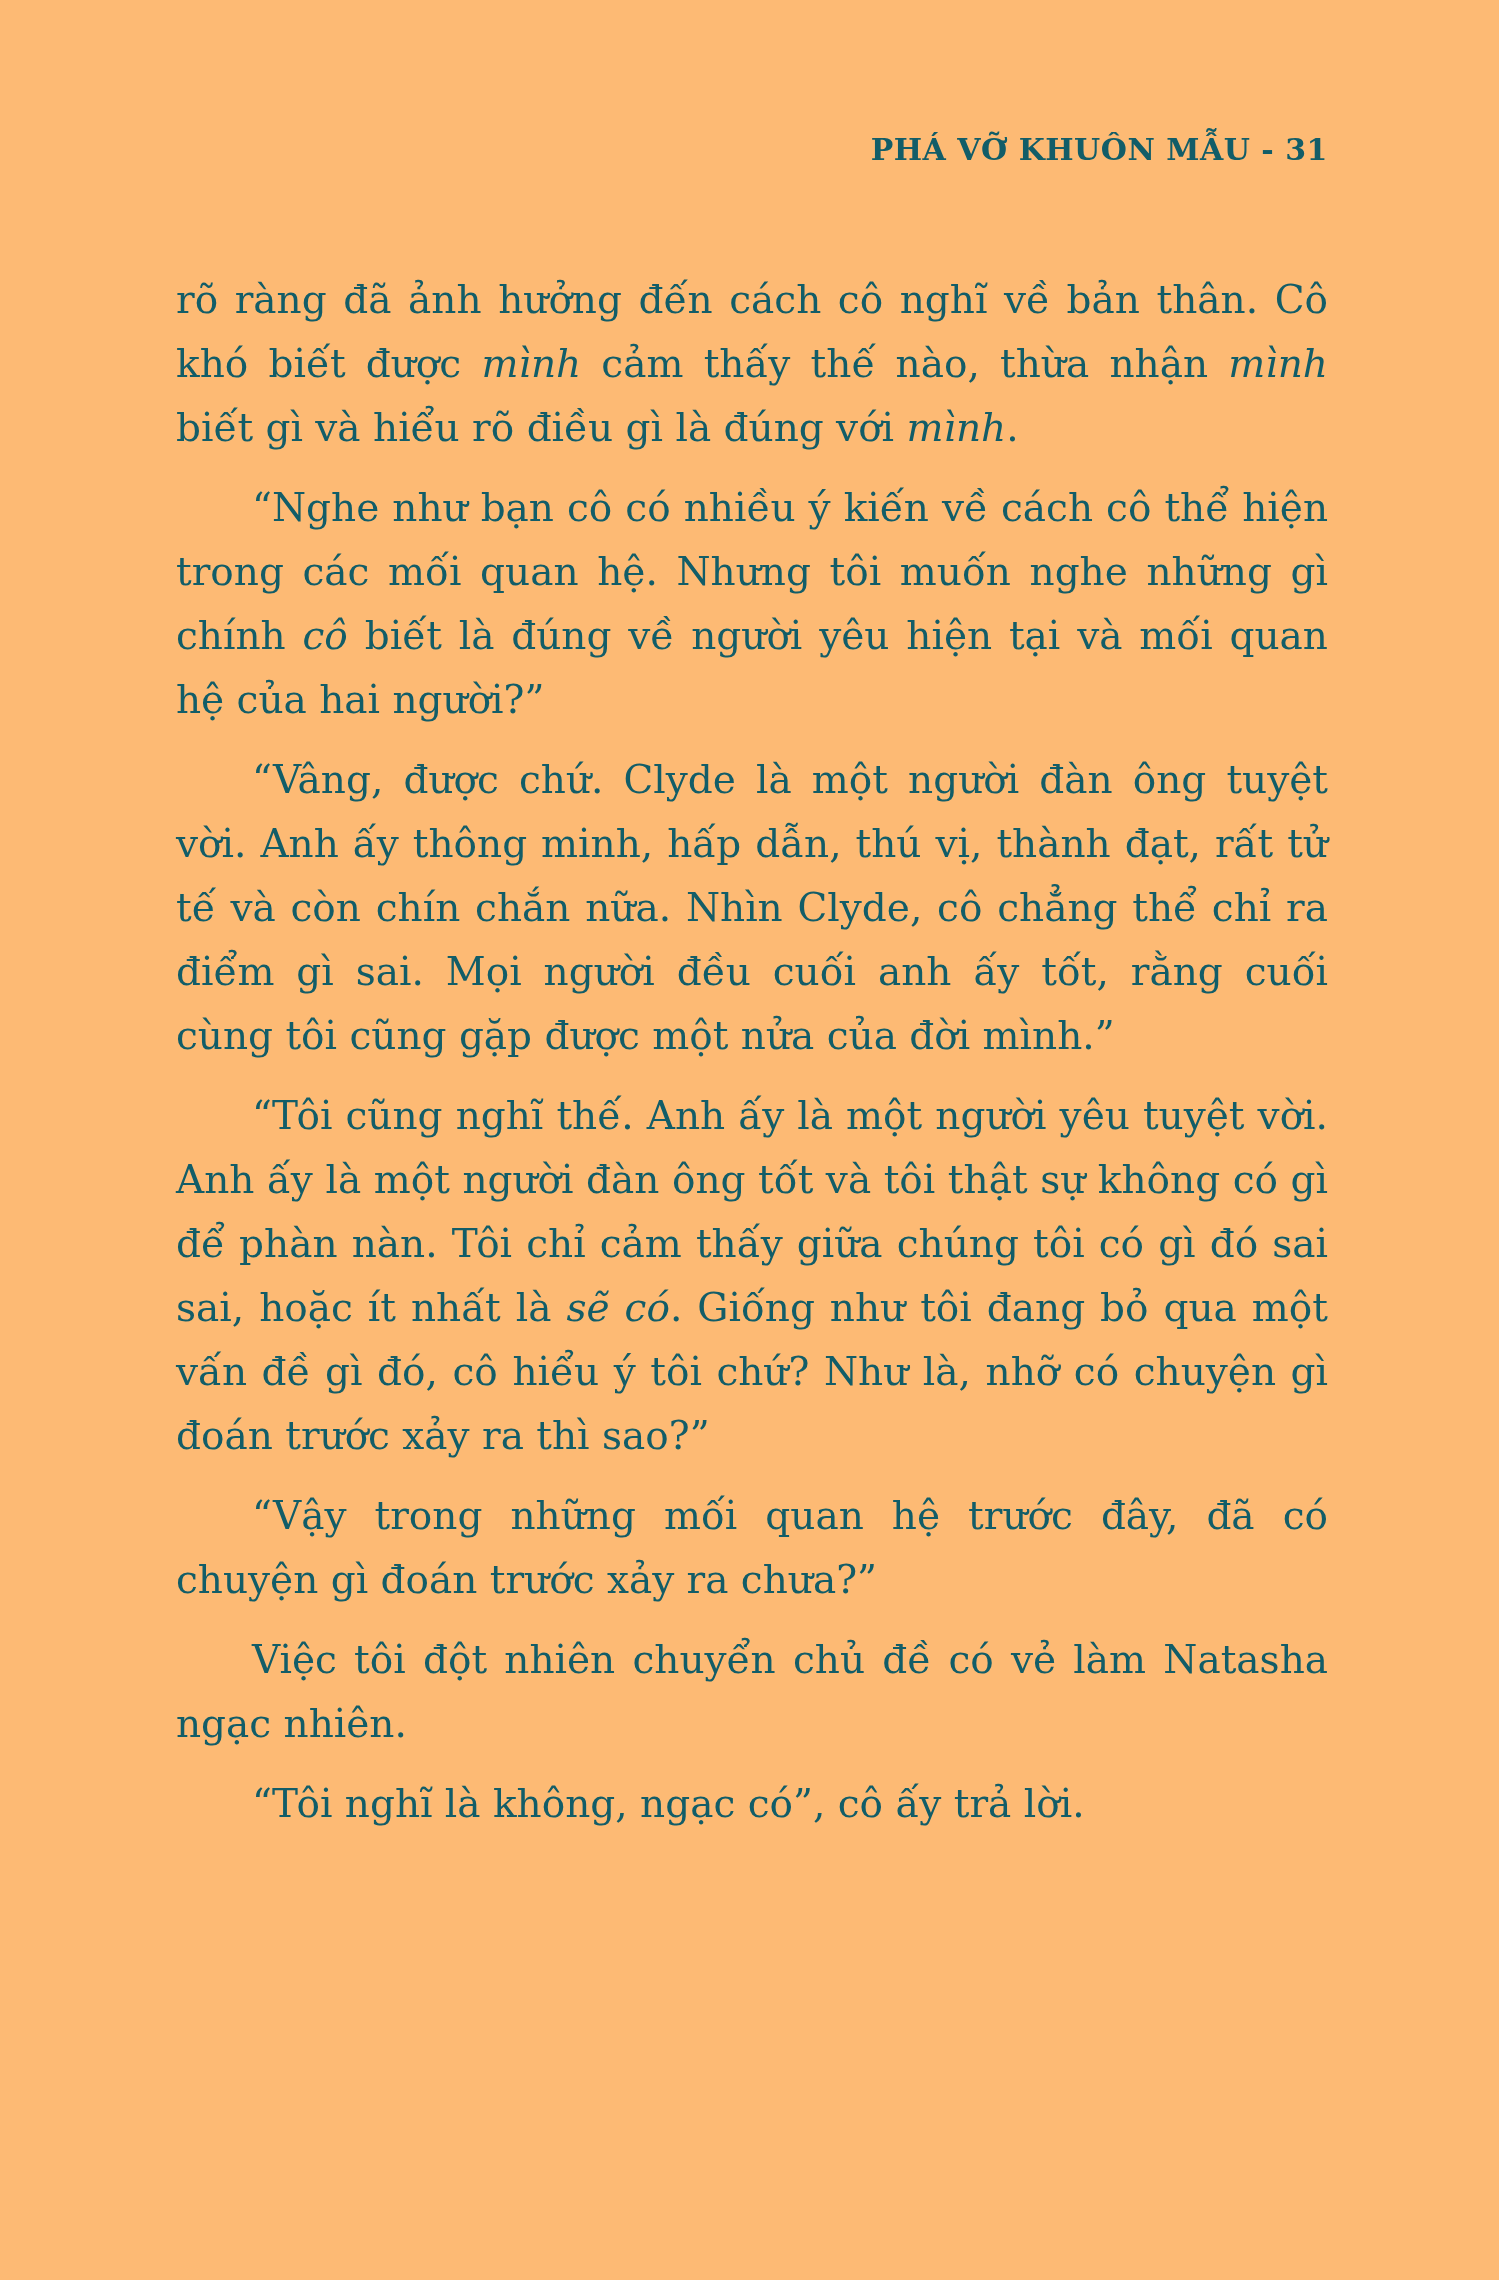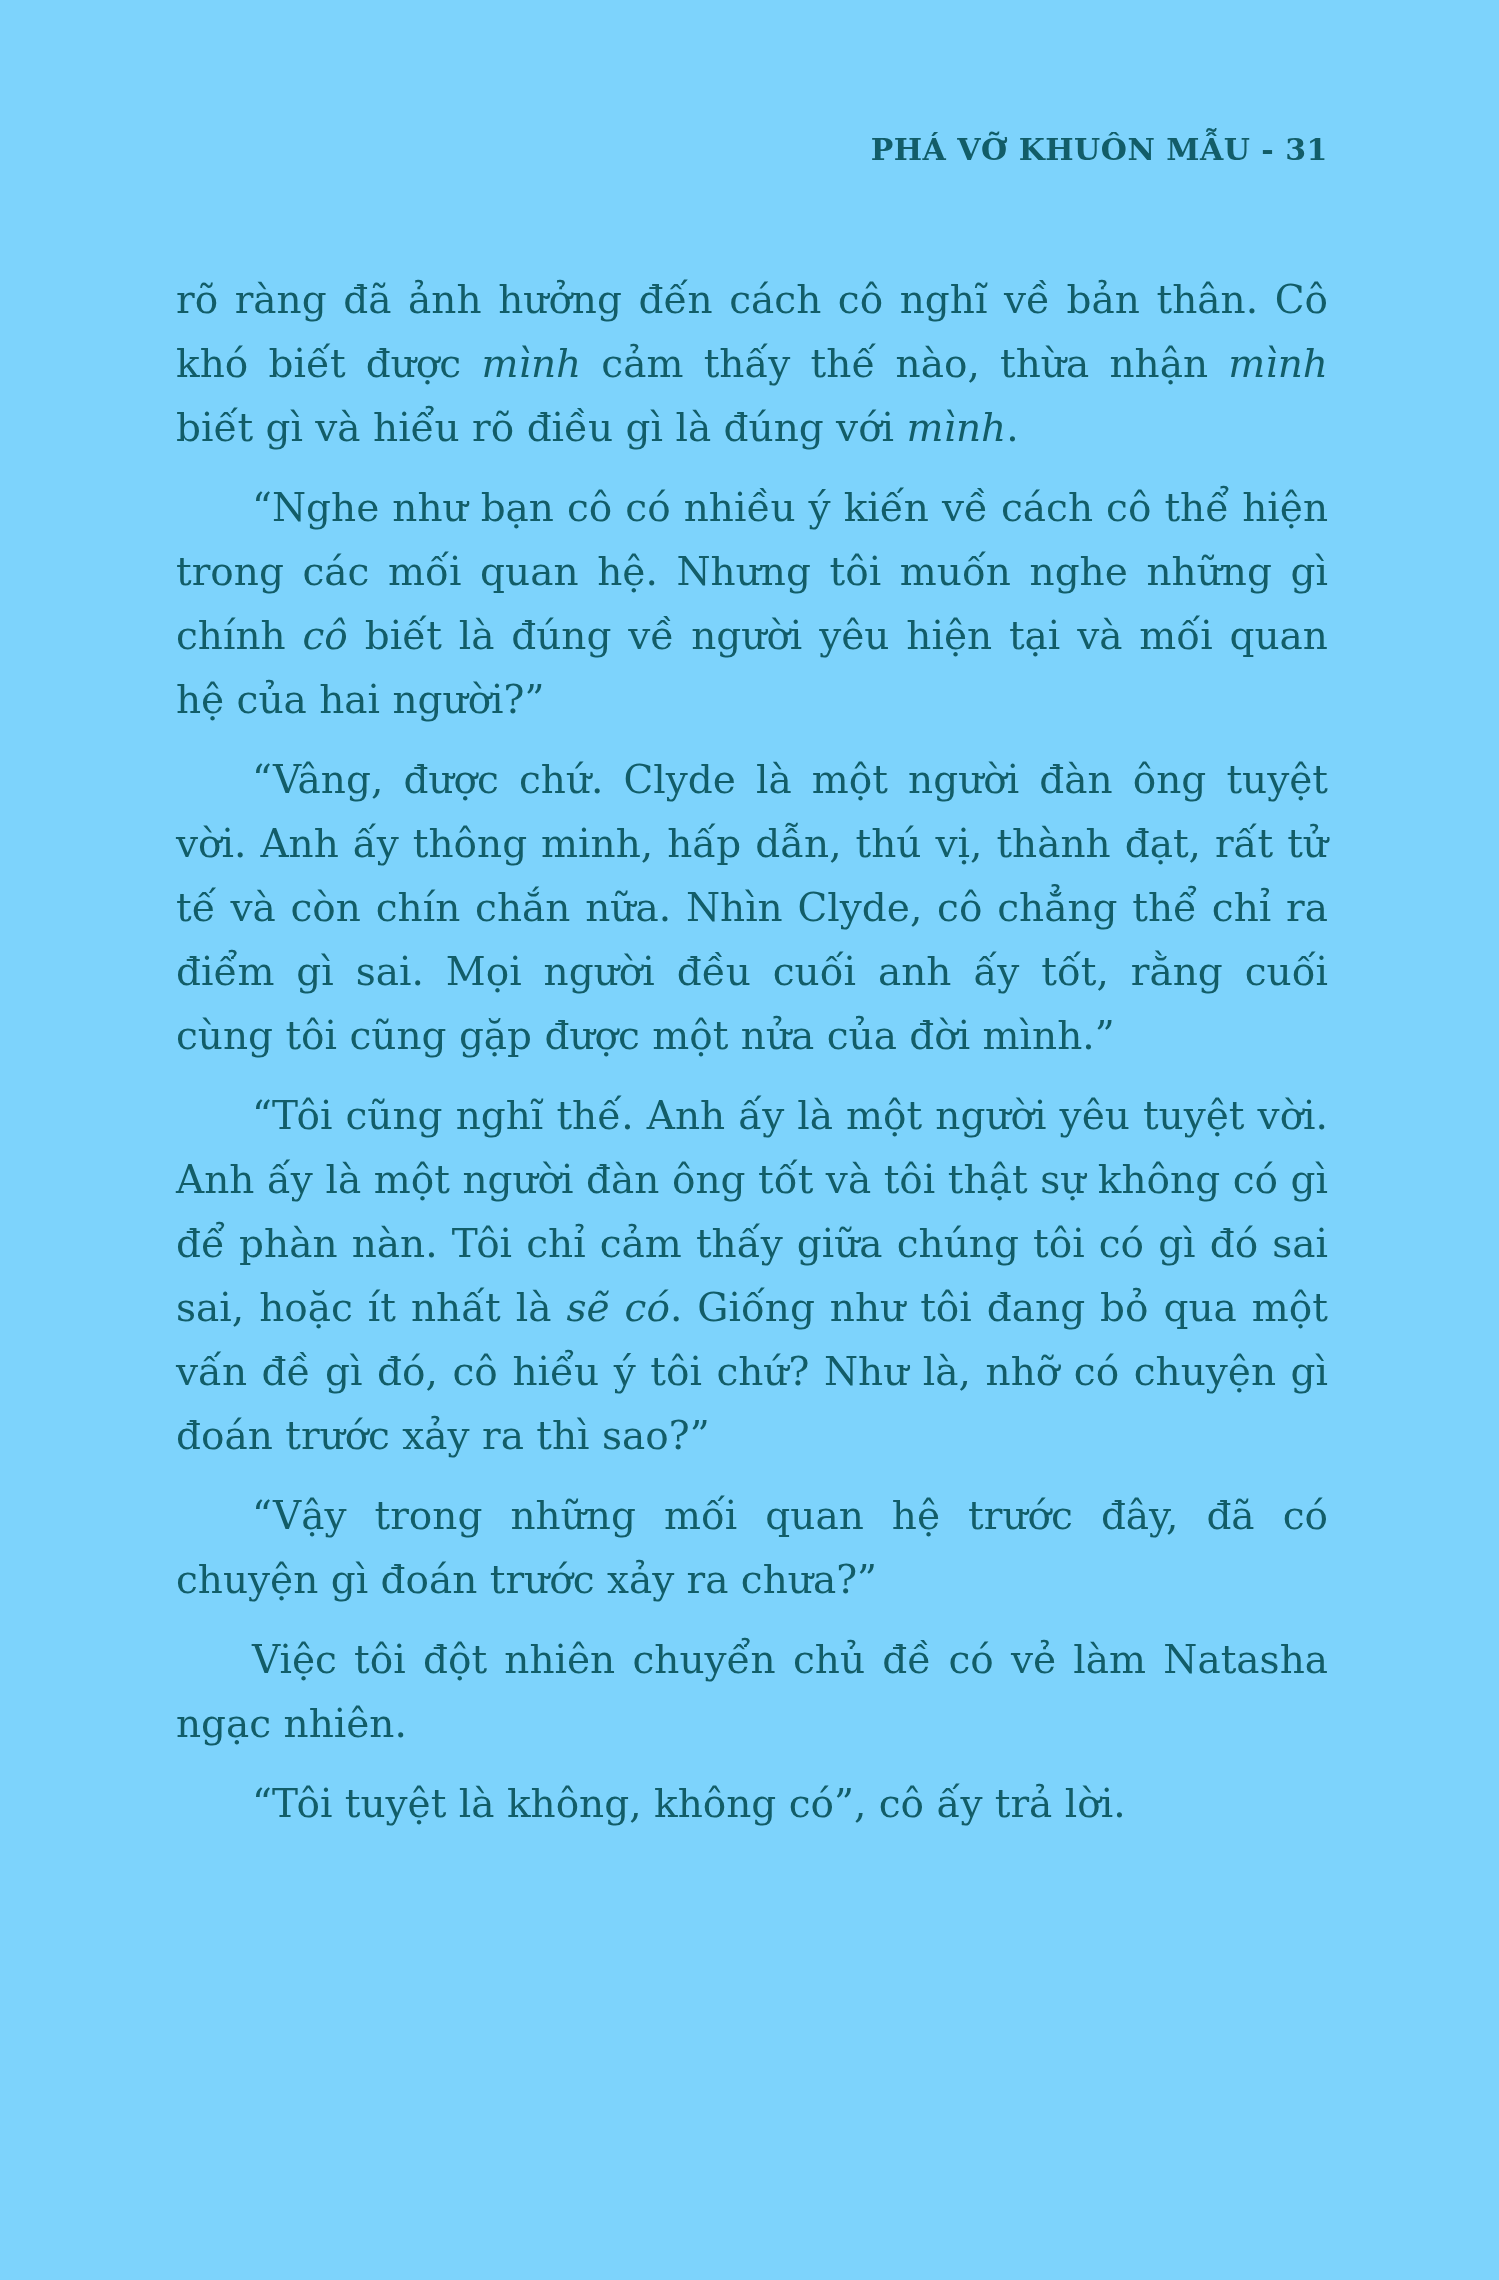--- a/index.html
+++ b/index.html
@@ -4,21 +4,21 @@
 <style>
   html, body {
     margin: 0;
     padding: 0;
     background: #ffffff;
   }
   .page {
     position: relative;
     width: 1499px;
     height: 2280px;
-    background: #7dd3fc;
+    background: #fdba74;
     overflow: hidden;
     font-family: "DejaVu Serif", "Liberation Serif", serif;
   }
   .page-header {
     position: absolute;
     top: 132px;
     left: 176px;
     width: 1152px;
     text-align: right;
     font-weight: bold;
@@ -54,15 +54,15 @@
   <header class="page-header">
     <span>PHÁ VỠ KHUÔN MẪU</span><span> - </span><span>31</span>
   </header>
   <main class="body-text" id="body-text">
       <p class="para"><span class="">rõ ràng đã ảnh hưởng đến cách cô nghĩ về bản thân. Cô khó biết được </span><span class="it">mình</span><span class=""> cảm thấy thế nào, thừa nhận </span><span class="it">mình</span><span class=""> biết gì và hiểu rõ điều gì là đúng với </span><span class="it">mình</span><span class="">.</span></p>
       <p class="para indent"><span class="">“Nghe như bạn cô có nhiều ý kiến về cách cô thể hiện trong các mối quan hệ. Nhưng tôi muốn nghe những gì chính </span><span class="it">cô</span><span class=""> biết là đúng về người yêu hiện tại và mối quan hệ của hai người?”</span></p>
       <p class="para indent"><span class="">“Vâng, được chứ. Clyde là một người đàn ông tuyệt vời. Anh ấy thông minh, hấp dẫn, thú vị, thành đạt, rất tử tế và còn chín chắn nữa. Nhìn Clyde, cô chẳng thể chỉ ra điểm gì sai. Mọi người đều cuối anh ấy tốt, rằng cuối cùng tôi cũng gặp được một nửa của đời mình.”</span></p>
       <p class="para indent"><span class="">“Tôi cũng nghĩ thế. Anh ấy là một người yêu tuyệt vời. Anh ấy là một người đàn ông tốt và tôi thật sự không có gì để phàn nàn. Tôi chỉ cảm thấy giữa chúng tôi có gì đó sai sai, hoặc ít nhất là </span><span class="it">sẽ có</span><span class="">. Giống như tôi đang bỏ qua một vấn đề gì đó, cô hiểu ý tôi chứ? Như là, nhỡ có chuyện gì đoán trước xảy ra thì sao?”</span></p>
       <p class="para indent"><span class="">“Vậy trong những mối quan hệ trước đây, đã có chuyện gì đoán trước xảy ra chưa?”</span></p>
       <p class="para indent"><span class="">Việc tôi đột nhiên chuyển chủ đề có vẻ làm Natasha ngạc nhiên.</span></p>
-      <p class="para indent"><span class="">“Tôi tuyệt là không, không có”, cô ấy trả lời.</span></p>
+      <p class="para indent"><span class="">“Tôi nghĩ là không, ngạc có”, cô ấy trả lời.</span></p>
     </main>
 </div>
 
 </body></html>

